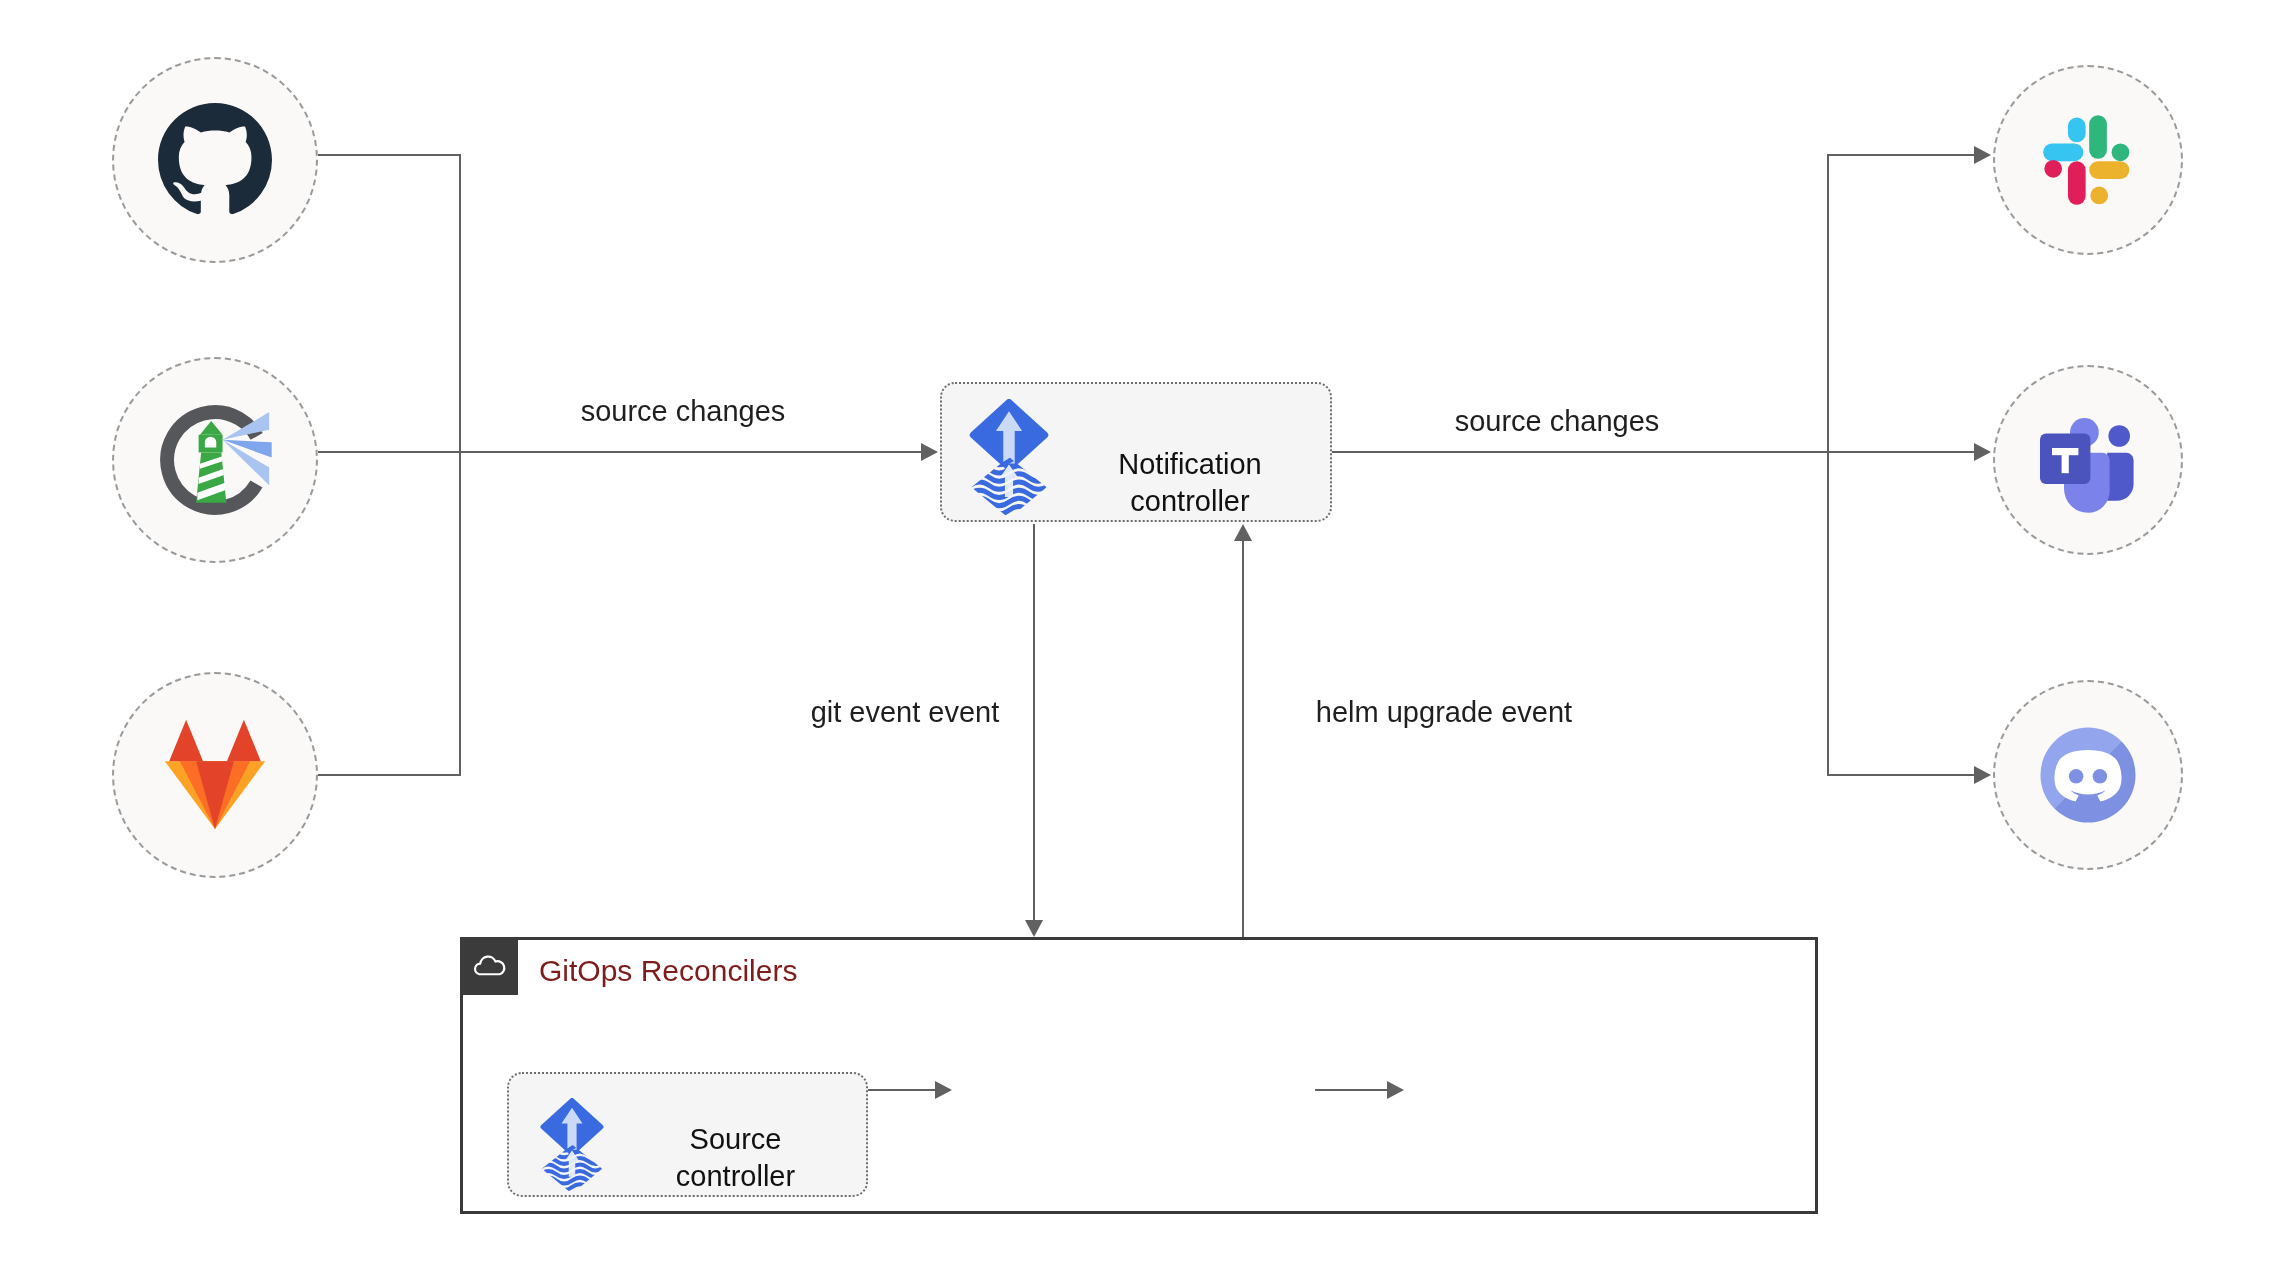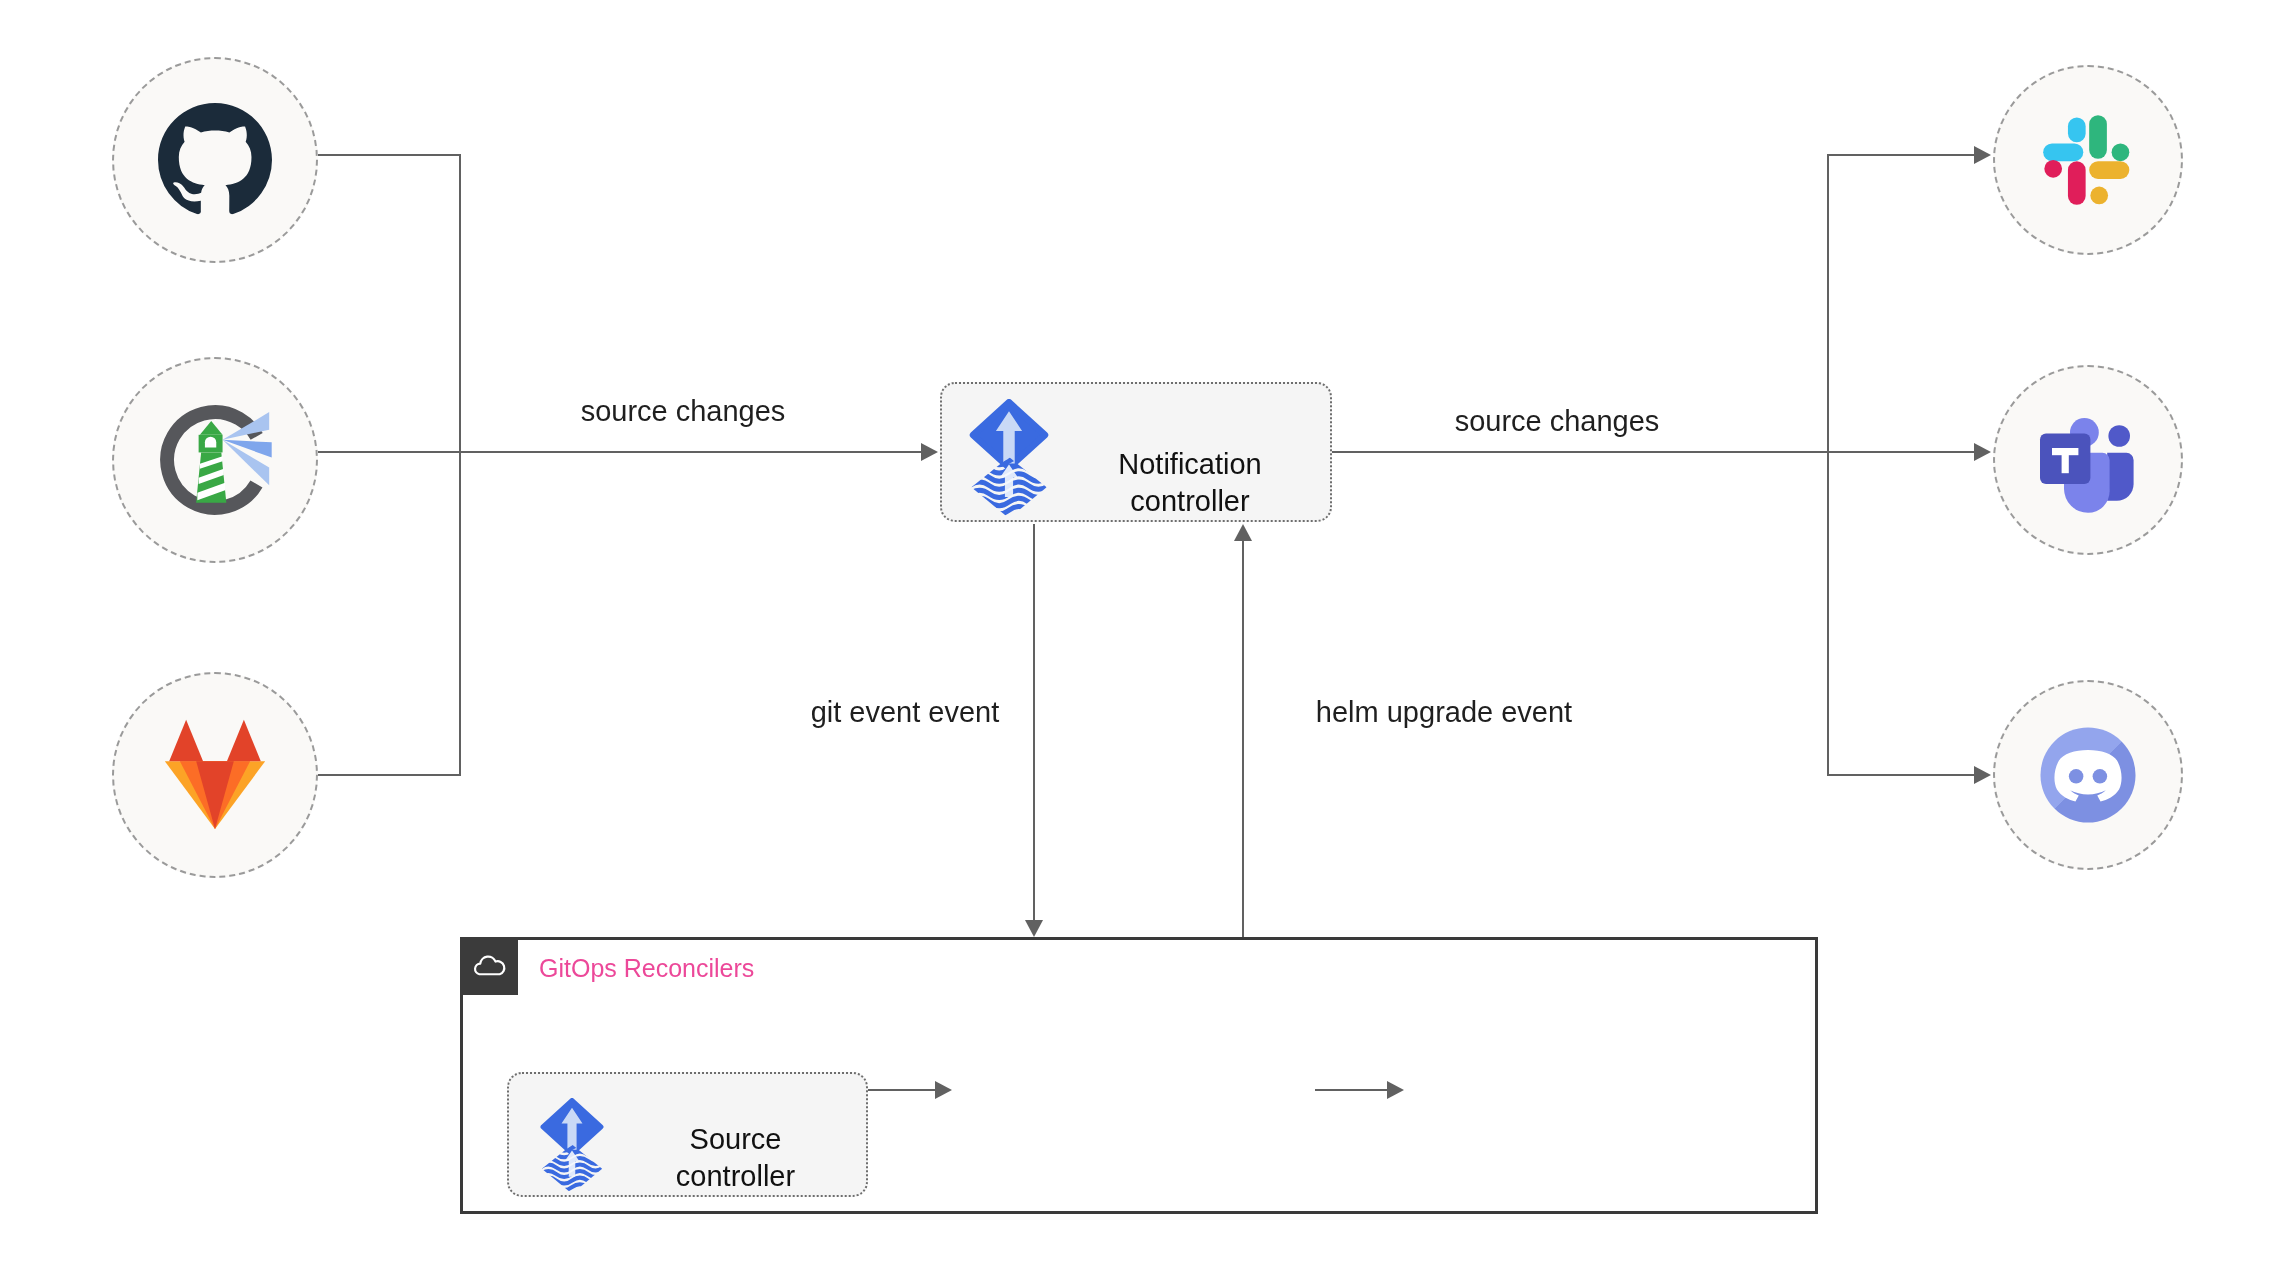--- a/index.html
+++ b/index.html
@@ -30,21 +30,21 @@
   .node-box{position:absolute;background:var(--node-fill);border:2px dotted var(--node-border);
     border-radius:15px;display:flex;align-items:flex-end;}
   .node-box .flux{flex:0 0 auto;}
   .node-box .node-label{flex:1;text-align:center;font-size:29px;line-height:1.28;color:#111;
     max-width:200px;margin:0 auto;}
   .node-label-wrap{flex:1;display:flex;justify-content:center;}
 
   .group-box{position:absolute;border:3px solid var(--group-border);background:transparent;}
   .group-tag{position:absolute;left:-3px;top:-3px;width:58px;height:58px;background:var(--tag-bg);
     display:flex;align-items:center;justify-content:center;}
-  .group-title{position:absolute;left:76px;top:14px;font-size:25px;color:#ec4899;white-space:nowrap;}
+  .group-title{position:absolute;left:76px;top:14px;font-size:30px;color:#7f1d1d;white-space:nowrap;}
 </style>
 </head>
 <body>
 
 <svg width="0" height="0" style="position:absolute" aria-hidden="true">
   <defs>
     <symbol id="sym-flux" viewBox="0 0 100 148">
       <path d="M50 4 L94 44 L50 84 L6 44 Z" fill="#3A6AE0" stroke="#3A6AE0" stroke-width="8" stroke-linejoin="round"></path>
       <path d="M50 15 L66 39 L57 39 L57 79 L43 79 L43 39 L34 39 Z" fill="#C9D9F6"></path>
       <clipPath id="flux-wave-clip">

